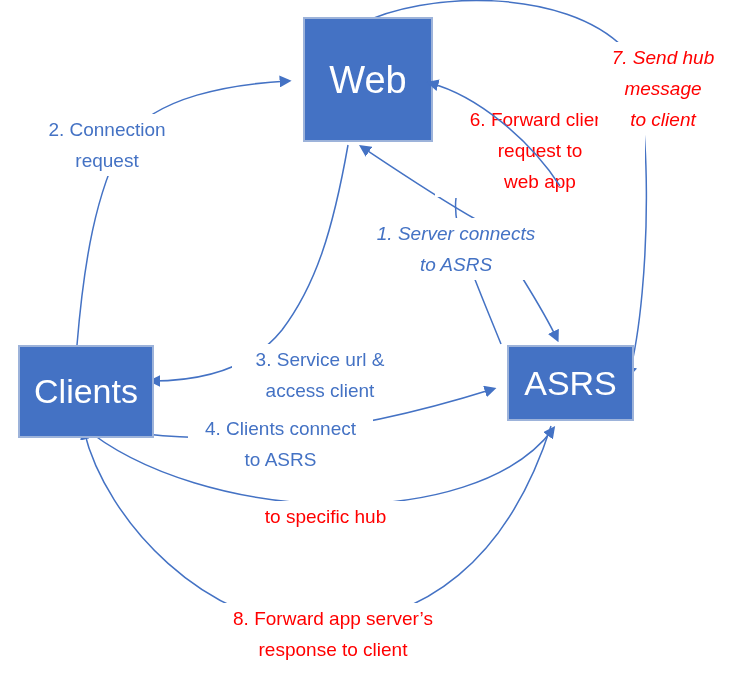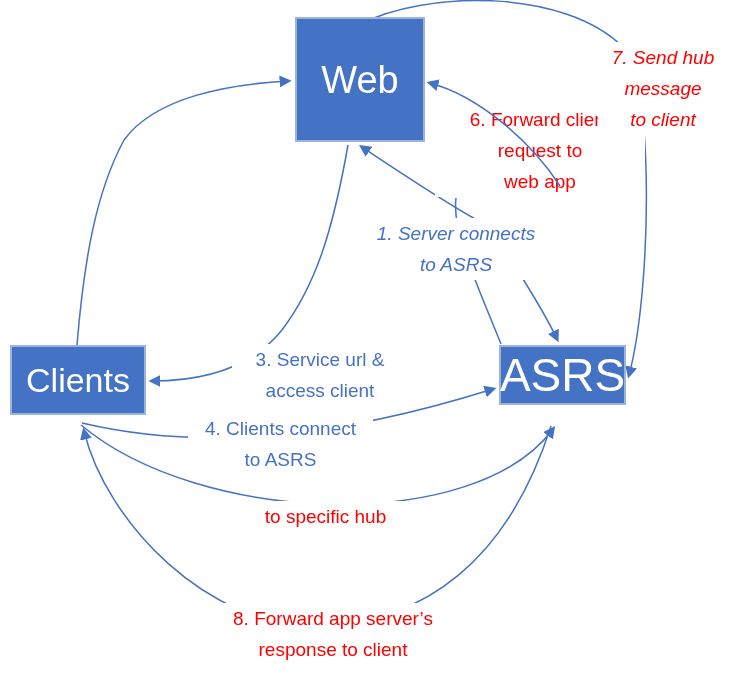--- a/index.html
+++ b/index.html
@@ -10,25 +10,25 @@
   }
   svg{position:absolute;left:0;top:0;pointer-events:none;}
   .layer-top{z-index:30;}
   .layer-lines{z-index:10;}
   .node{
     position:absolute;z-index:20;
     display:flex;flex-direction:column;align-items:center;justify-content:center;
     background:var(--node-fill,#4472C4);
     border:2px solid var(--node-border,#9DB3DA);
     color:var(--node-text,#fff);
-    text-align:center;box-sizing:border-box;
+    text-align:center;box-sizing:border-box;margin-left:8px;
   }
   .node-webapp{left:295px;top:17px;width:130px;height:125px;font-size:38px;line-height:50px;}
-  .node-clients{left:10px;top:345px;width:136px;height:70px;font-size:34px;}
-  .node-asrs{left:499px;top:345px;width:127px;height:60px;font-size:46px;}
+  .node-clients{left:10px;top:345px;width:136px;height:93px;font-size:34px;}
+  .node-asrs{left:499px;top:345px;width:127px;height:76px;font-size:34px;}
   .lbl{
     position:absolute;z-index:20;background:var(--bg,#fff);
     font-size:19px;line-height:31px;text-align:center;white-space:nowrap;
   }
   .lbl span{display:block;}
   .lbl-blue{color:var(--label-blue,#4472C4);}
   .lbl-red{color:var(--label-red,#FF0000);}
   .lbl-1{left:352px;top:218px;width:208px;font-style:italic;}
   .lbl-2{left:28px;top:114px;width:158px;}
   .lbl-3{left:232px;top:296px;width:176px;margin-top:48px;}
@@ -69,20 +69,24 @@
     <span>Clients</span>
   </div>
   <div class="node node-asrs">
     <span>ASRS</span>
   </div>
 
   <div class="lbl lbl-blue lbl-1">
     <span>1. Server connects</span>
     <span>to ASRS</span>
   </div>
+  <div class="lbl lbl-blue lbl-2">
+    <span>2. Connection</span>
+    <span>request</span>
+  </div>
   <div class="lbl lbl-blue lbl-3">
     <span>3. Service url &amp;</span>
     <span>access client</span>
   </div>
   <div class="lbl lbl-blue lbl-4">
     <span>4. Clients connect</span>
     <span>to ASRS</span>
   </div>
   <div class="lbl lbl-red lbl-5">
     <span>to specific hub</span>

